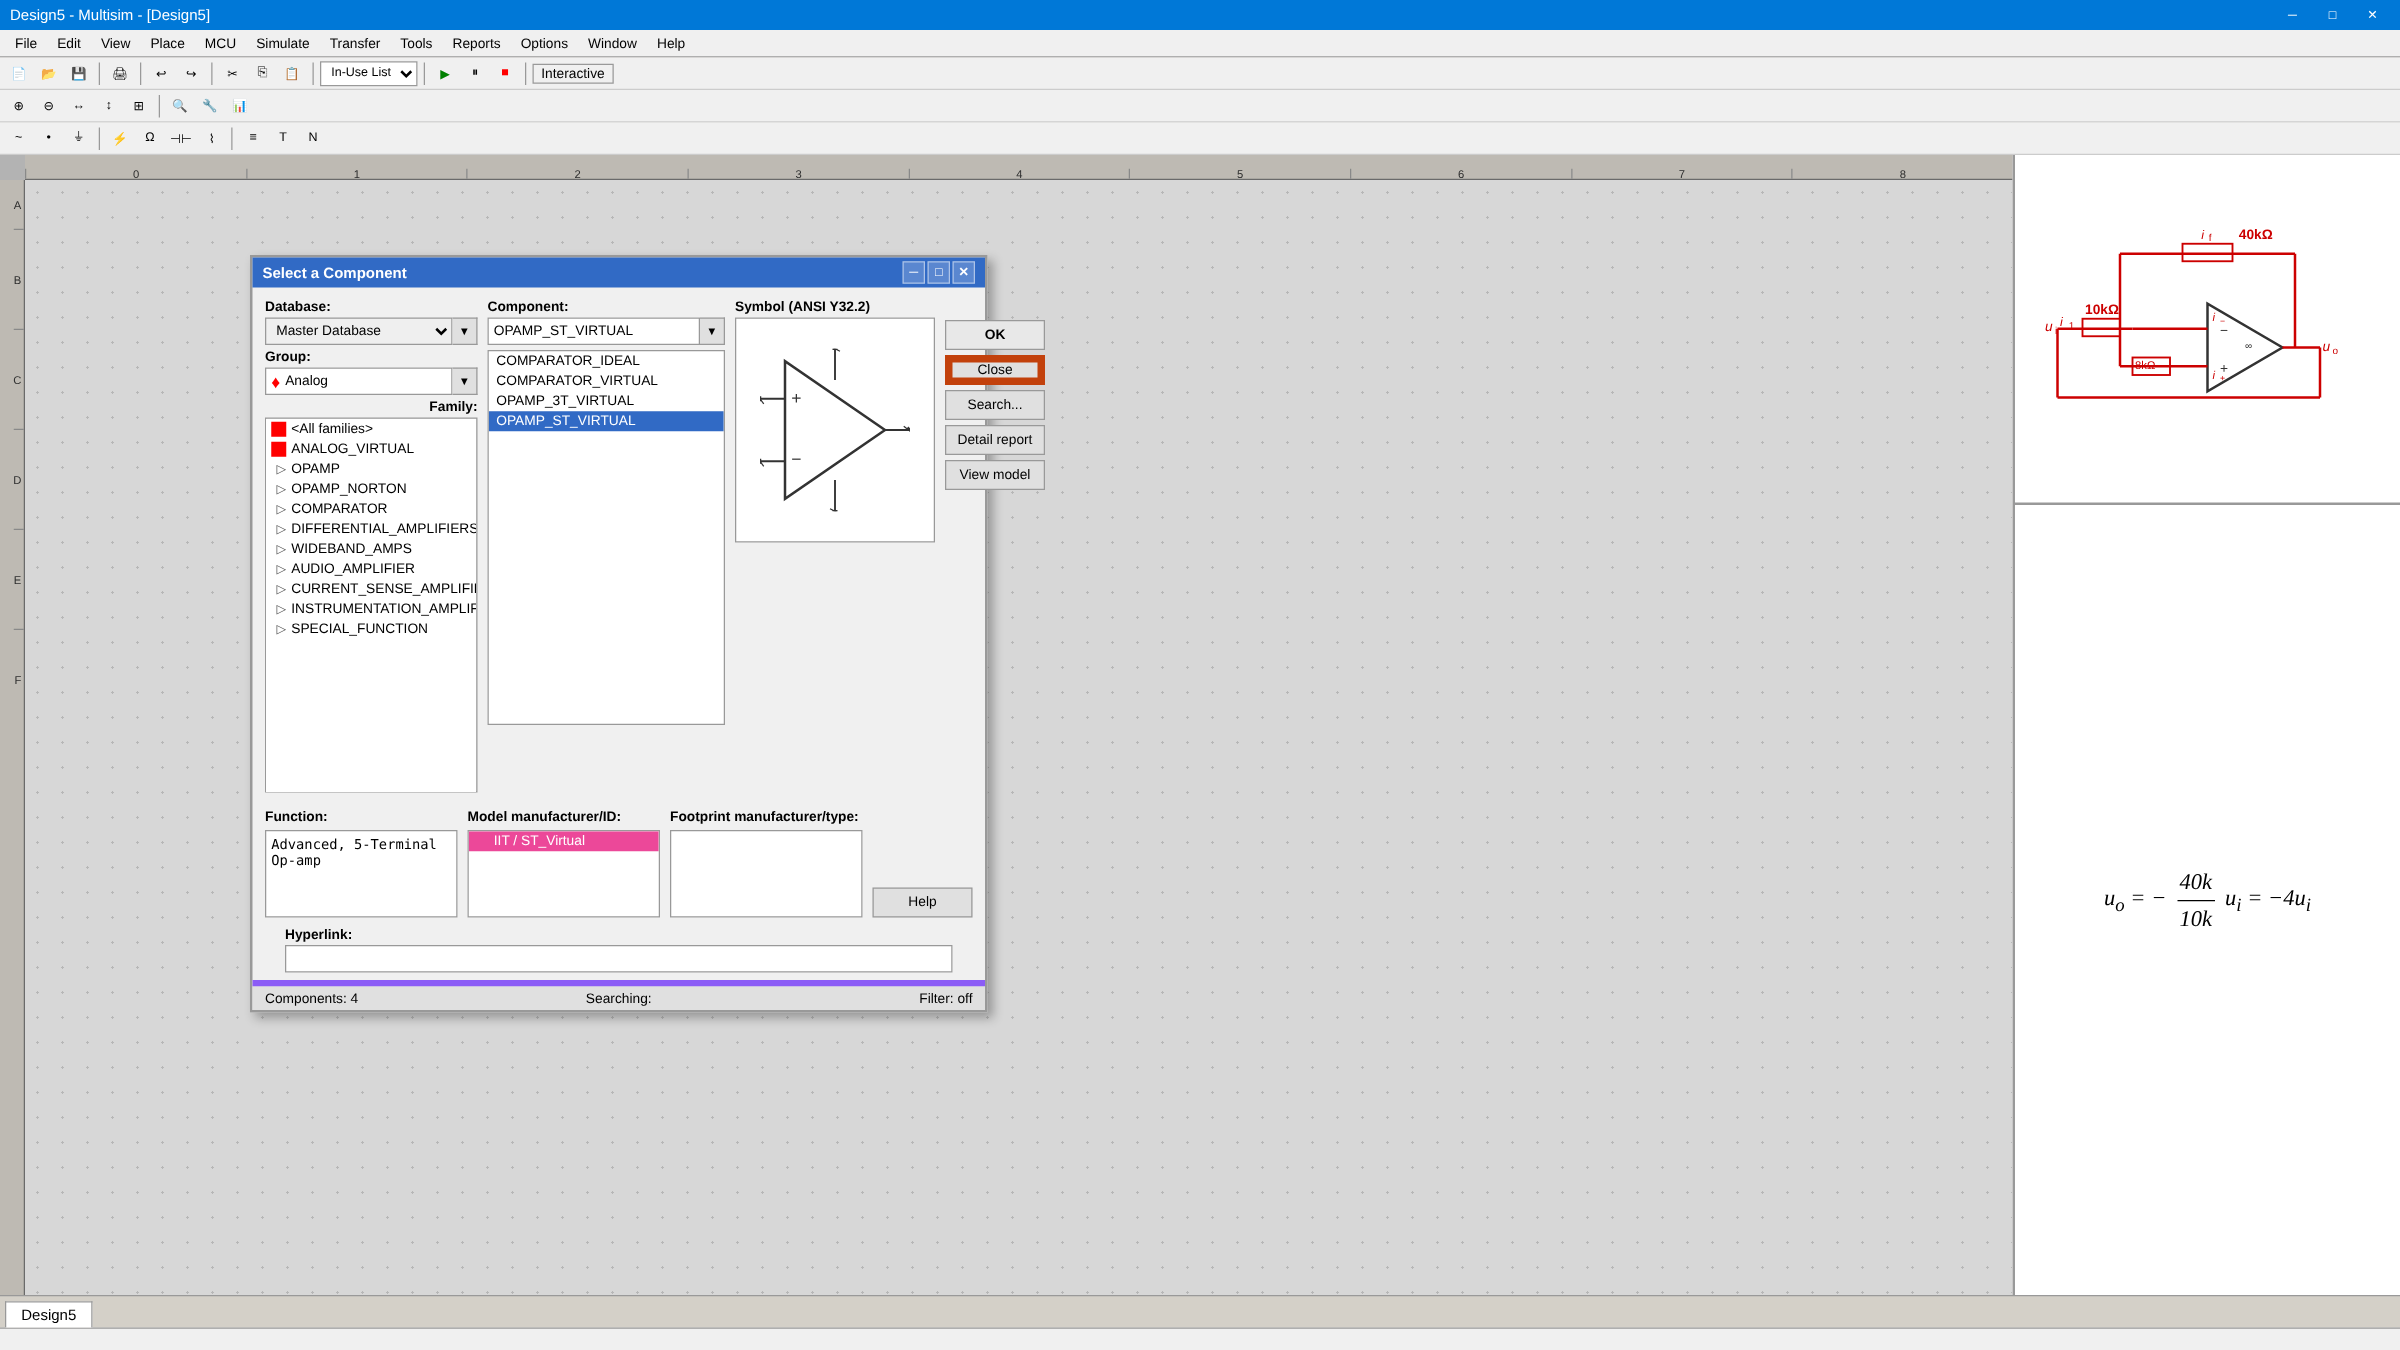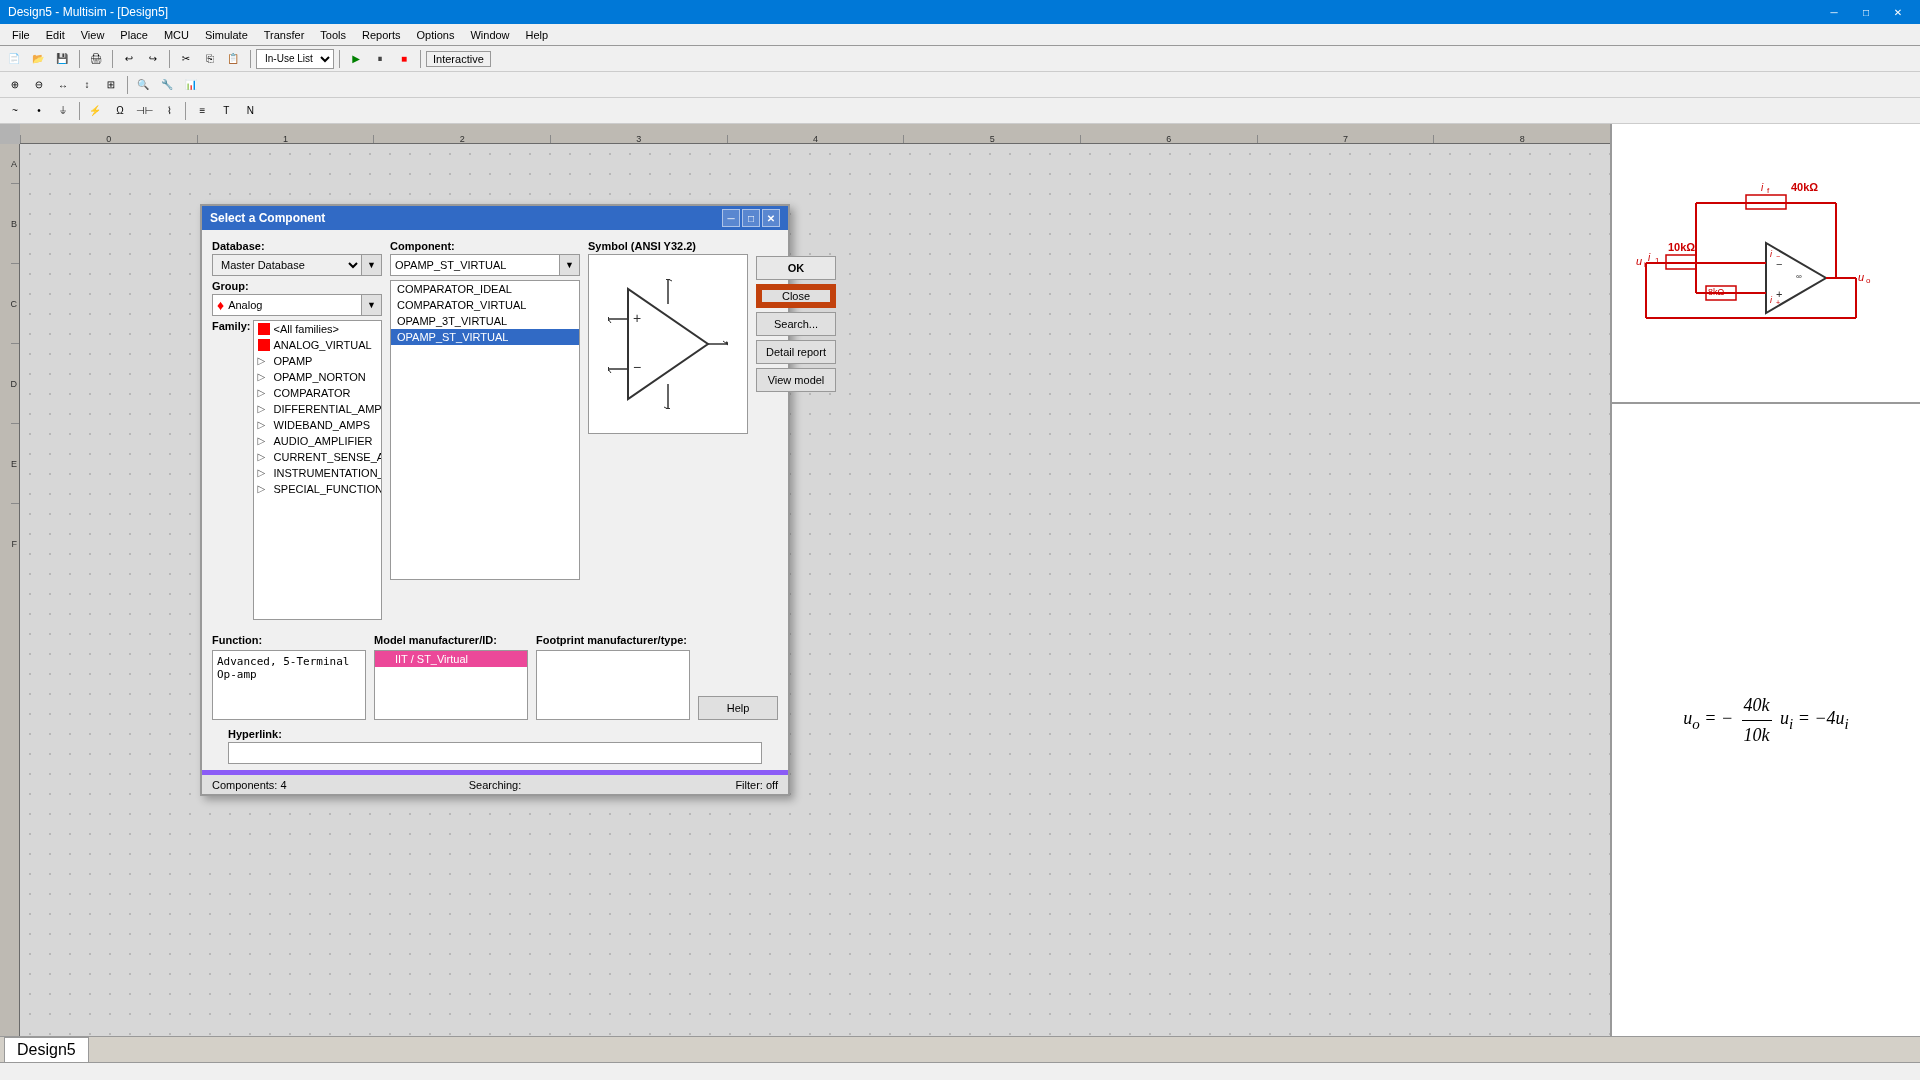--- a/index.html
+++ b/index.html
@@ -81,21 +81,21 @@
     .dialog-statusbar { background: #e0e0e0; border-top: 5px solid #8b5cf6; height: 24px; display: flex; align-items: center; padding: 0 10px; font-size: 11px; gap: 20px; }
     .status-left { flex: 1; }
     .status-mid { flex: 1; text-align: center; }
     .status-right { flex: 1; text-align: right; }
     .ruler-tick { font-size: 9px; color: #333; flex: 1; text-align: center; border-left: 1px solid #999; height: 8px; line-height: 8px; }
 
     .interactive-label { background: #f0f0f0; border: 1px solid #999; padding: 1px 6px; font-size: 11px; }
 
     
     #tabbar { height: 26px; background: #d4d0c8; border-top: 1px solid #999; display: flex; align-items: flex-end; padding: 0 4px; }
-    .tab { padding: 3px 12px; background: #e8e8e8; border: 1px solid #999; border-bottom: none; font-size: 16px; cursor: pointer; margin-right: 2px; }
+    .tab { padding: 3px 12px; background: #e8e8e8; border: 1px solid #999; border-bottom: none; font-size: 12px; cursor: pointer; margin-right: 2px; }
     .tab.active { background: white; }
   </style>
 </head>
 <body>
 
 <div id="titlebar">
   <span class="title">Design5 - Multisim - [Design5]</span>
   <div class="win-controls">
     <button class="win-btn">─</button>
     <button class="win-btn">□</button>
@@ -233,21 +233,21 @@
             <div style="display:flex; flex-direction:column; gap:2px; margin-bottom:4px;">
               <span class="dialog-label">Group:</span>
               <div class="dropdown-row">
                 <div style="display:flex; align-items:center; flex:1; height:22px; border:1px solid #999; background:white; padding:0 4px; font-size:11px; gap:4px;">
                   <span style="color:red; font-size:14px;">♦</span>
                   <span>Analog</span>
                 </div>
                 <button style="height:22px; width:20px; border:1px solid #999; border-left:none; background:#e0e0e0; cursor:pointer; font-size:9px;">▼</button>
               </div>
             </div>
-            <div style="display:flex; flex-direction:row; gap:2px;">
+            <div style="display:flex; flex-direction:column; gap:2px;text-align:right;">
               <span class="dialog-label">Family:</span>
               <div class="family-list" id="family-list">
                   <div class="family-item">
                     <span class="family-icon-red"></span>
                     <span>&lt;All families&gt;</span>
                   </div>
                   <div class="family-item">
                     <span class="family-icon-red"></span>
                     <span>ANALOG_VIRTUAL</span>
                   </div>

